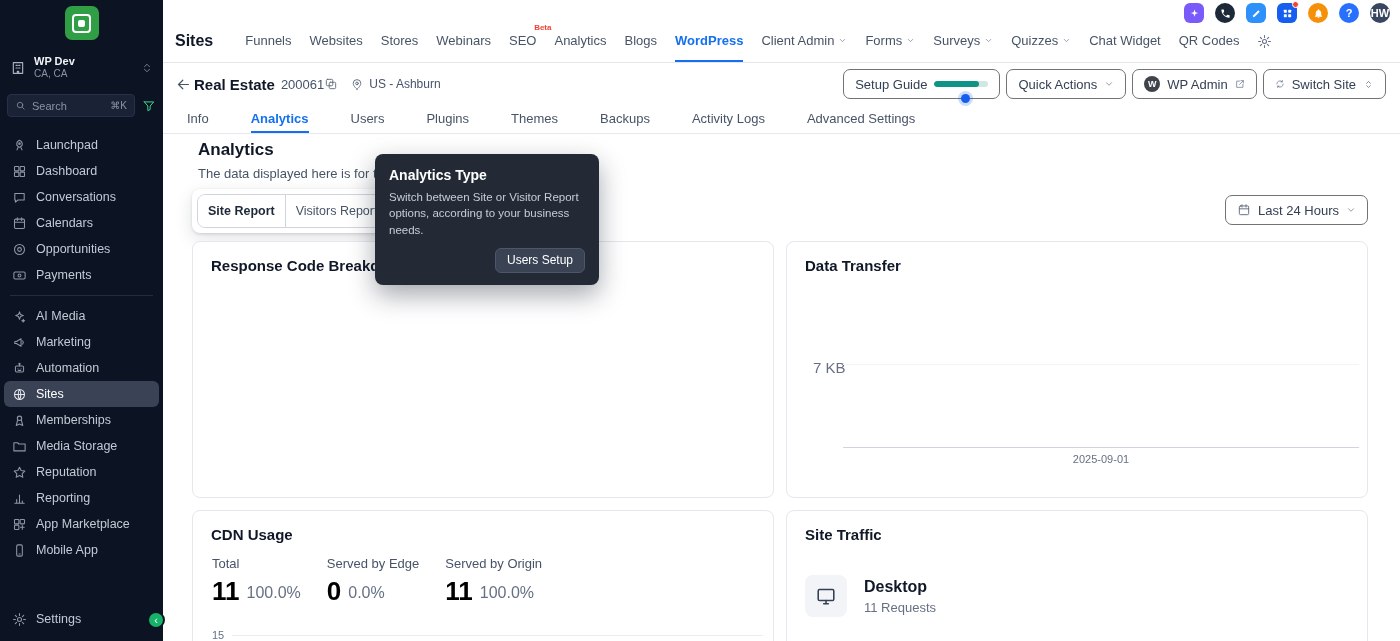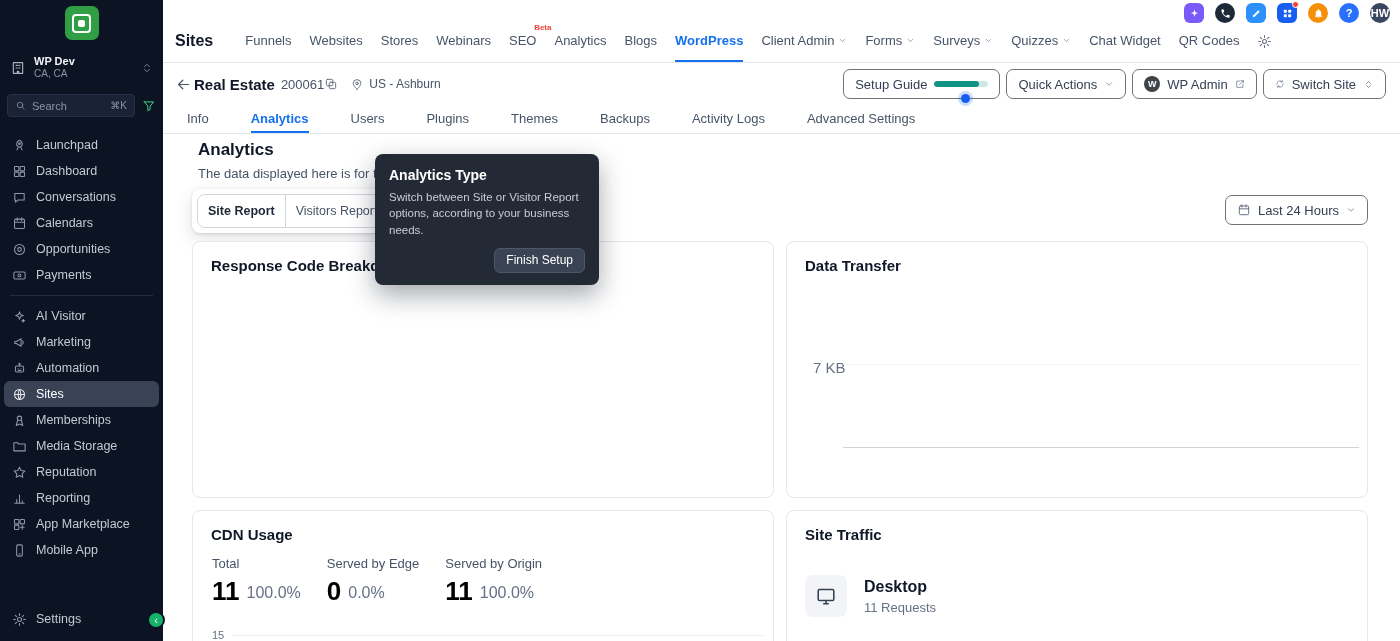--- a/index.html
+++ b/index.html
@@ -227,21 +227,21 @@
           </span>
           <span>Payments</span>
         </div>
       <div class="nav-divider"></div>
       <div class="nav-item">
           <span class="nic">
             <svg class="s" viewBox="0 0 24 24">
               <path d="M12 4.5l1.6 4.4 4.4 1.6-4.4 1.6L12 16.5l-1.6-4.4L6 10.5l4.4-1.6zM18 16.5l.6 1.6 1.6.6-1.6.6-.6 1.6-.6-1.6-1.6-.6 1.6-.6z"></path>
             </svg>
           </span>
-          <span>AI Visitor</span>
+          <span>AI Media</span>
         </div>
       <div class="nav-item">
           <span class="nic">
             <svg class="s" viewBox="0 0 24 24">
               <path d="M4.5 10.5v3h2.5l7.5 4.5v-12L7 10.5H4.5z"></path>
               <path d="M17 9.5c1.2 1.3 1.2 3.7 0 5"></path>
             </svg>
           </span>
           <span>Marketing</span>
         </div>
@@ -549,20 +549,21 @@
 
         <div class="card r1">
           <h3>Response Code Breakdown</h3>
         </div>
 
         <div class="card r1">
           <h3>Data Transfer</h3>
           <span class="dt-ytick">7 KB</span>
           <div class="dt-grid"></div>
           <div class="dt-axis"></div>
+          <div class="dt-xtick">2025-09-01</div>
         </div>
 
         <div class="card r2">
           <h3>CDN Usage</h3>
           <div class="cdn-stats">
             <div class="stat">
               <div class="slabel">Total</div>
               <div class="srow">
                   <span class="sval">11</span>
                   <span class="spct">100.0%</span>
@@ -606,15 +607,15 @@
         </div>
 
       </div>
     </div>
   </main>
 </div>
 
 <div class="popover">
   <h4>Analytics Type</h4>
   <p>Switch between Site or Visitor Report options, according to your business needs.</p>
-  <button class="finish">Finish Setup</button>
+  <button class="finish">Users Setup</button>
 </div>
 <div class="beacon"></div>
 
 </body></html>

